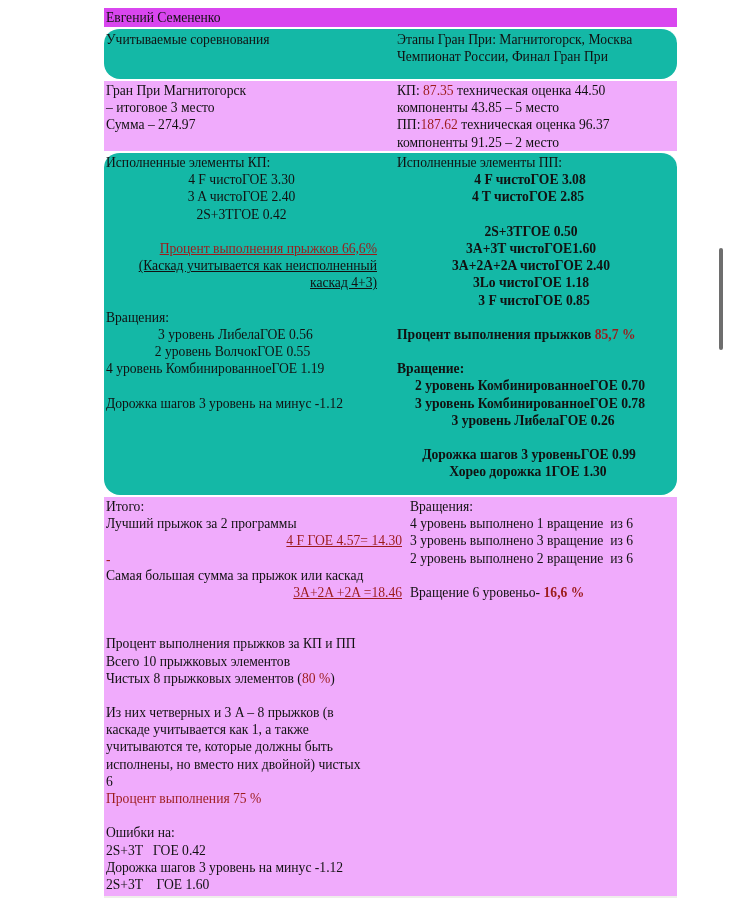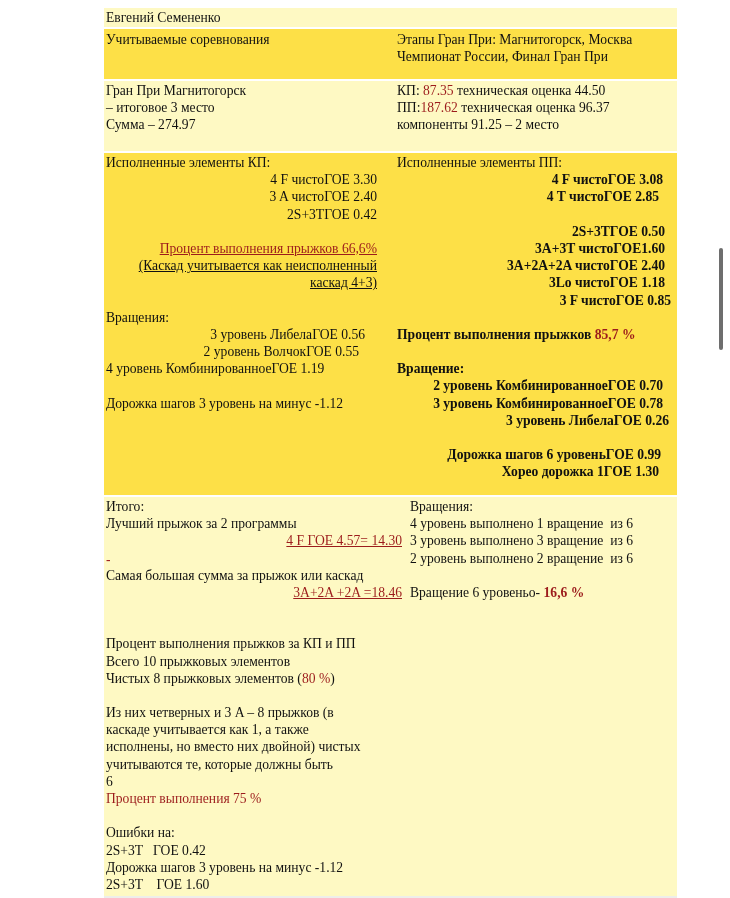--- a/index.html
+++ b/index.html
@@ -2,26 +2,26 @@
 <html><head>
 <meta charset="utf-8">
 <style>
   html, body { margin:0; padding:0; background:#ffffff; }
   body { width:730px; height:898px; position:relative; overflow:hidden;
          font-family:"Liberation Serif", "DejaVu Serif", serif; color:#111; font-size:13.6px; }
   .tbl { position:absolute; left:104px; top:8px; width:573px; }
   .row { display:flex; border-top:2px solid #ffffff; }
   .c1 { width:287px; padding:0 2px; box-sizing:border-box; }
   .c2 { width:286px; padding:0 2px 0 6px; box-sizing:border-box; }
-  .hdr { background:#fef9c3; height:19px; line-height:19px; }
-  .lt { background:#fde047; }
-  .wt { background:#fef9c3; }
+  .hdr { background:#d946ef; height:19px; line-height:19px; }
+  .lt { background:#14b8a6;border-radius:16px; }
+  .wt { background:#f0abfc; }
   .ln { line-height:17.2px; height:17.2px; white-space:nowrap; }
   .gap { height:17.2px; }
-  .pair { display:flex; justify-content:flex-end; }
+  .pair { display:flex; justify-content:center; }
   .b { font-weight:bold; }
   .red { color:#9c1c1c; }
   .u { text-decoration:underline;text-align:right; }
   .scroll { position:absolute; left:719px; top:248px; width:4px; height:102px;
             background:#6e6e6e; border-radius:2px; }
   .bottom-line { position:absolute; left:104px; top:896px; width:573px; height:2px; background:#eeeeea; }
 </style>
 </head>
 <body>
 
@@ -42,20 +42,21 @@
   </div>
 
   <div class="row wt" style="height:70px">
     <div class="c1" style="padding-top:1px">
       <div class="ln">Гран При Магнитогорск</div>
       <div class="ln">– итоговое 3 место</div>
       <div class="ln">Сумма – 274.97</div>
     </div>
     <div class="c2" style="padding-top:1px">
       <div class="ln"><span>КП: </span><span class="red">87.35</span><span> техническая оценка 44.50</span></div>
+      <div class="ln">компоненты 43.85 – 5 место</div>
       <div class="ln"><span>ПП:</span><span class="red">187.62</span><span> техническая оценка 96.37</span></div>
       <div class="ln">компоненты 91.25 – 2 место</div>
     </div>
   </div>
 
   <div class="row lt" style="height:342px">
     <div class="c1" style="padding-top:1px;padding-right:14px">
       <div class="ln">Исполненные элементы КП:</div>
       <div class="ln pair">
           <span>4 F чисто</span>
@@ -129,21 +130,21 @@
       <div class="ln pair b" style="padding-right:10px">
           <span>3 уровень Комбинированное</span>
           <span>ГОЕ 0.78</span>
         </div>
       <div class="ln pair b" style="padding-right:4px">
           <span>3 уровень Либела</span>
           <span>ГОЕ 0.26</span>
         </div>
       <div class="gap"></div>
       <div class="ln pair b" style="padding-right:12px">
-          <span>Дорожка шагов 6 уровень</span>
+          <span>Дорожка шагов 3 уровень</span>
           <span>ГОЕ 0.99</span>
         </div>
       <div class="ln pair b" style="padding-right:14px">
           <span>Хорео дорожка 1</span>
           <span>ГОЕ 1.30</span>
         </div>
     </div>
   </div>
 
   <div class="row wt" style="height:410px">
@@ -155,22 +156,22 @@
       <div class="ln">Самая большая сумма за прыжок или каскад</div>
       <div class="ln red u">3A+2A +2A =18.46</div>
       <div class="gap"></div>
         <div class="gap"></div>
       <div class="ln">Процент выполнения прыжков за КП и ПП</div>
       <div class="ln">Всего 10 прыжковых элементов</div>
       <div class="ln"><span>Чистых 8 прыжковых элементов (</span><span class="red">80 %</span><span>)</span></div>
       <div class="gap"></div>
       <div class="ln">Из них четверных и 3 A – 8 прыжков (в</div>
       <div class="ln">каскаде учитывается как 1, а также</div>
+      <div class="ln">учитываются те, которые должны быть</div>
       <div class="ln">исполнены, но вместо них двойной) чистых</div>
-      <div class="ln">учитываются те, которые должны быть</div>
       <div class="ln">6</div>
       <div class="ln red">Процент выполнения 75 %</div>
       <div class="gap"></div>
       <div class="ln">Ошибки на:</div>
       <div class="ln" style="white-space:pre">2S+3T   ГОЕ 0.42</div>
       <div class="ln">Дорожка шагов 3 уровень на минус -1.12</div>
       <div class="ln" style="white-space:pre">2S+3T    ГОЕ 1.60</div>
       <div class="ln">Итого 3</div>
     </div>
     <div class="c2" style="padding-top:1px;width:273px;padding-left:-7px">

